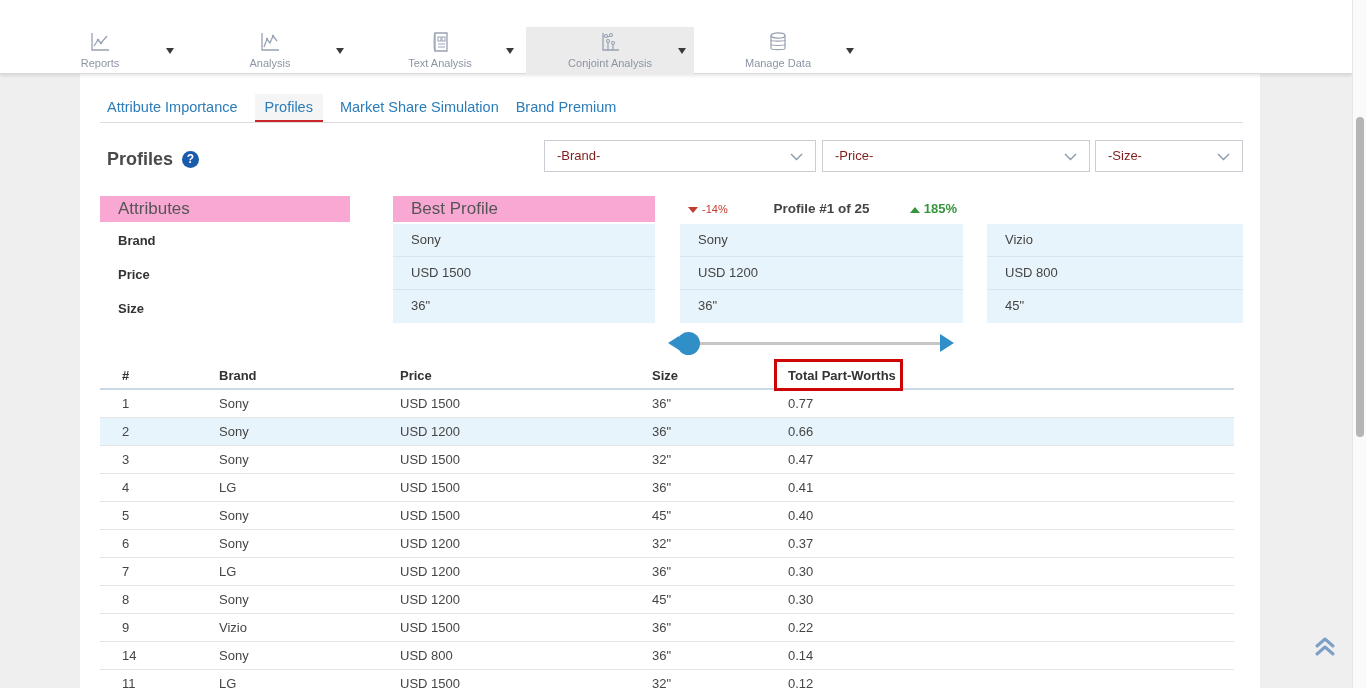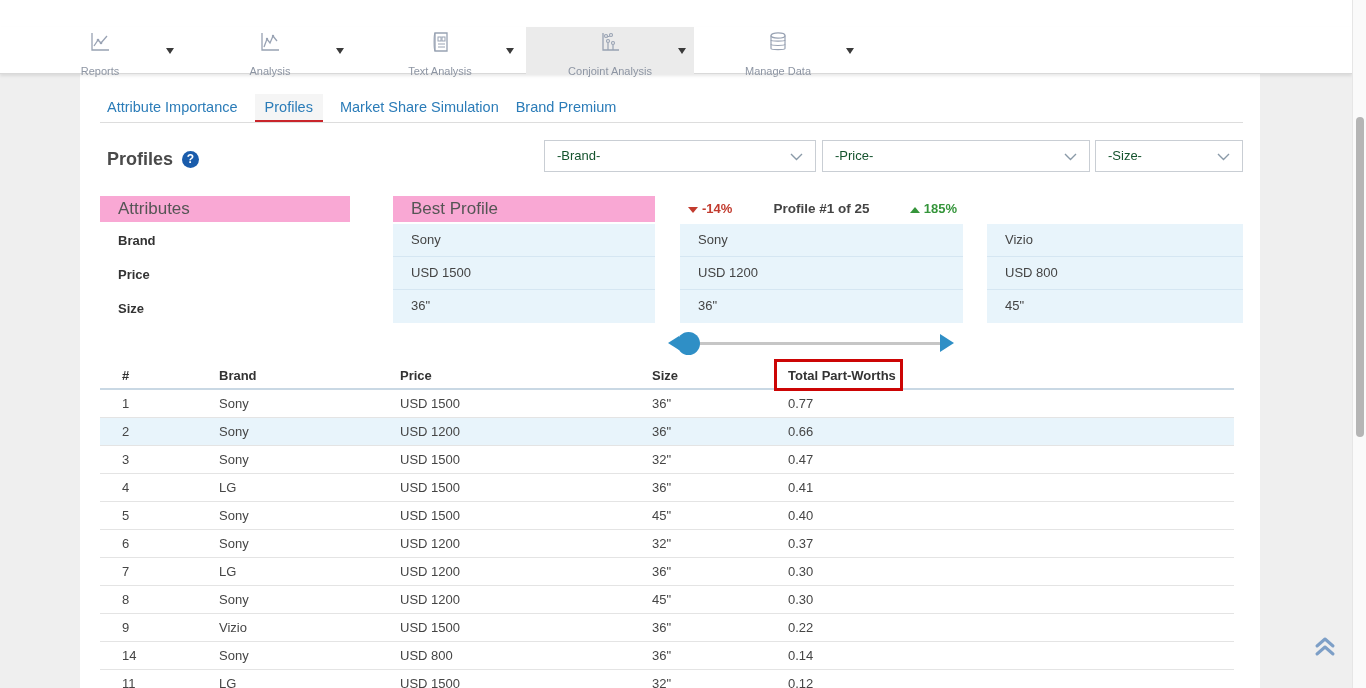--- a/index.html
+++ b/index.html
@@ -15,59 +15,59 @@
   .nav-item.active { border-bottom:2px solid #58a6d6; }
   .nav-responses { position:absolute; top:0; right:22px; height:27px; line-height:26px;
                    font-size:13px; font-weight:bold; color:#1668b3; }
 
   
   .toolbar { position:absolute; top:27px; left:0; width:1352px; height:47px; background:#fff;
              border-bottom:1px solid #d9d9d9; box-shadow:0 2px 3px rgba(0,0,0,.09); z-index:5; }
   .tool-highlight { position:absolute; left:526px; top:0; width:168px; height:47px; background:#ebebeb; }
   .tool-group { position:absolute; top:0; width:130px; height:47px; text-align:center; cursor:pointer; }
   .tool-icon { display:block; margin:4px auto 0; }
-  .tool-label { display:block; font-size:11px; color:#8d95a3; margin-top:12px; }
+  .tool-label { display:block; font-size:11px; color:#8d95a3; margin-top:4px; }
   .tool-caret { position:absolute; top:21px; width:0; height:0; cursor:pointer;
                 border-left:4.5px solid transparent; border-right:4.5px solid transparent;
                 border-top:6px solid #3a3a3a; }
 
   
   .page-bg { position:absolute; top:74px; left:0; width:1352px; height:614px; background:#efefef; }
   .card { position:absolute; left:80px; top:0; width:1180px; height:614px; background:#fff; overflow:hidden; }
 
   
   .tabs { position:absolute; left:27px; top:18px; height:32px; display:flex; align-items:center; gap:17px; }
   .tab { font-size:14.5px; color:#2b7cb8; cursor:pointer; padding:5px 0 7px; white-space:nowrap; }
   .tab.active { background:#f5f5f5; padding:5px 10px 5px; border-bottom:3px solid #c9252b; }
   .tabs-border { position:absolute; left:20px; top:48px; width:1143px; height:1px; background:#ddd; }
 
   
   .page-title-row { position:absolute; left:27px; top:71px; height:28px; display:flex; align-items:center; gap:9px; }
   .page-title { font-size:18px; font-weight:bold; color:#4a4a4a; }
   .help-icon { width:17px; height:17px; border-radius:50%; background:#1a5cab; color:#fff;
                font-size:12px; font-weight:bold; text-align:center; line-height:17px; cursor:pointer; }
   .filter { position:absolute; top:66px; height:32px; border:1px solid #c9ced4; background:#fff;
-            font-size:13px; color:#14532d; line-height:30px; padding-left:12px; cursor:pointer; }
+            font-size:13px; color:#7f1d1d; line-height:30px; padding-left:12px; cursor:pointer; }
   .filter svg { position:absolute; right:12px; top:12px; }
   .filter-brand { left:464px; width:272px; }
   .filter-price { left:742px; width:268px; }
   .filter-size  { left:1015px; width:148px; }
 
   
   .panel-header { position:absolute; height:26px; background:#f9a8d4; color:#555;
                   font-size:17px; line-height:26px; padding-left:18px; top:122px; }
   .attr-rows { position:absolute; top:150px; }
   .attr-row { height:34px; line-height:33px; padding-left:38px; font-weight:bold; color:#333; font-size:13px; }
   .profile-rows { position:absolute; top:150px; }
   .profile-row { height:33px; line-height:32px; background:#e8f4fb; padding-left:18px;
                  font-size:13px; color:#444; border-bottom:1px solid #d5e6f2; }
   .profile-row:last-child { border-bottom:none; }
 
   .cur-header { position:absolute; left:600px; top:122px; width:283px; height:26px; background:#fff; }
-  .cur-decrease { position:absolute; left:8px; top:0; line-height:26px; font-size:13px; font-weight:bold; color:#c23b2e; }
+  .cur-decrease { position:absolute; left:8px; top:0; line-height:26px; font-size:11px; font-weight:normal; color:#c23b2e; }
   .cur-title { position:absolute; left:0; right:0; top:0; text-align:center; line-height:26px;
                font-size:13.5px; font-weight:bold; color:#444; }
   .cur-increase { position:absolute; right:6px; top:0; line-height:26px; font-size:13px; font-weight:bold; color:#35953b; }
   .tri-down { display:inline-block; width:0; height:0; border-left:5px solid transparent;
               border-right:5px solid transparent; border-top:6px solid #c23b2e; margin-right:4px; }
   .tri-up { display:inline-block; width:0; height:0; border-left:5px solid transparent;
             border-right:5px solid transparent; border-bottom:6px solid #35953b; margin-right:4px; }
 
   
   .slider { position:absolute; left:586px; top:255px; width:300px; height:28px; }

